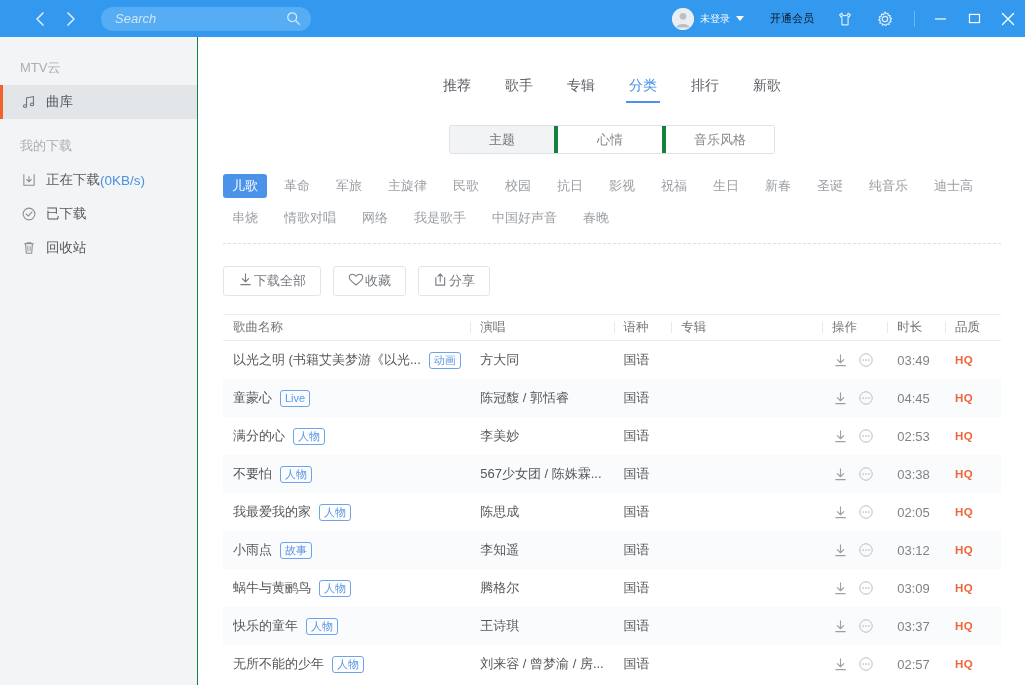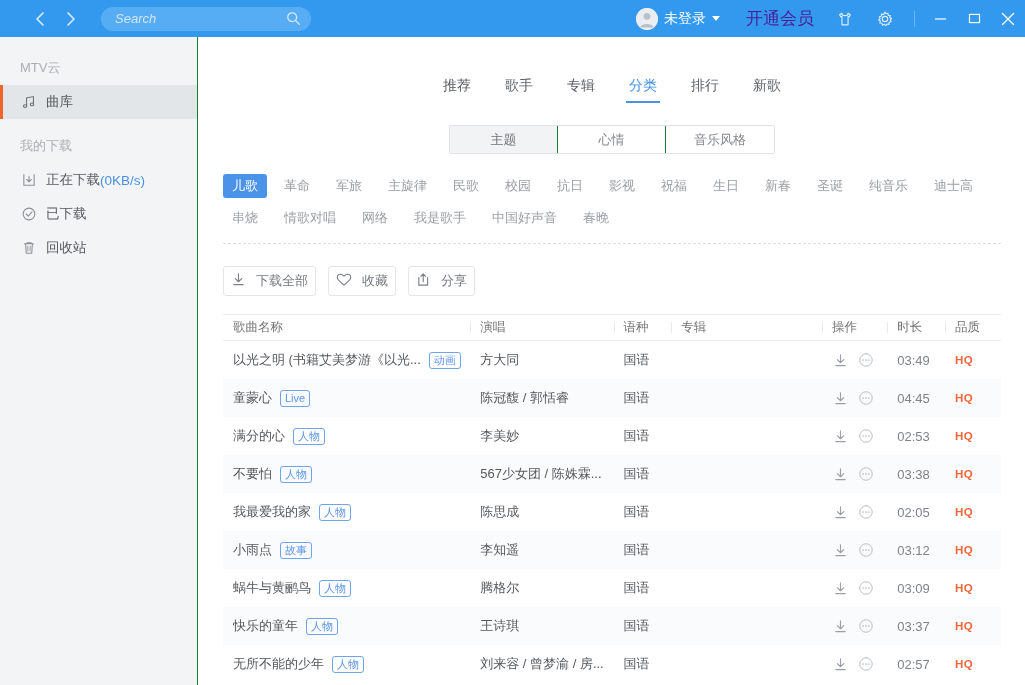--- a/index.html
+++ b/index.html
@@ -47,27 +47,27 @@
   .tb-right {
     position: absolute; right: 0; top: 0; height: 37px;
     display: flex; align-items: center;
   }
   .avatar {
     width: 22px; height: 22px; border-radius: 50%; background: #e9edf1;
     display: flex; align-items: center; justify-content: center;
     margin-right: 6px; overflow: hidden;
   }
   .user-chip { display: flex; align-items: center; cursor: pointer; }
-  .user-name { color: #fff; font-size: 14px; }
+  .user-name { color: #fff; font-size: 10px; }
   .caret-down {
     width: 0; height: 0; margin-left: 6px;
     border-left: 4px solid transparent; border-right: 4px solid transparent;
     border-top: 5px solid #fff;
   }
-  .vip-link { color: #4c1d95; font-size: 17px; margin-left: 26px; cursor: pointer; }
+  .vip-link { color: #0f172a; font-size: 11px; margin-left: 26px; cursor: pointer; }
   .tb-icon { margin-left: 22px; width: 18px; height: 18px; cursor: pointer; }
   .tb-sep { width: 1px; height: 16px; background: #6cb7f3; margin-left: 20px; }
   .wbtn {
     width: 34px; height: 37px; display: flex; align-items: center; justify-content: center;
     color: #fff; cursor: pointer;
   }
   .wbtn.first { margin-left: 8px; }
 
   
   .sidebar {
@@ -103,40 +103,40 @@
   .navtab.active::after {
     content: ""; position: absolute; left: -3px; right: -3px; bottom: 0;
     height: 2px; background: #4a93e8;
   }
 
   .seg-row { display: flex; justify-content: center; margin-top: 22px; }
   .segment { display: flex; border: 1px solid #e0e2e5; border-radius: 2px; overflow: hidden; }
   .seg {
     width: 108px; height: 27px; display: flex; align-items: center; justify-content: center;
     font-size: 13px; color: #86898d; background: #fff; cursor: pointer;
-    border-right: 1px solid #15803d;
+    border-right: 4px solid #15803d;
   }
   .seg:last-child { border-right: none; }
   .seg.active { background: #f2f3f5; color: #6d7176; }
 
   .tagbox { margin: 20px 24px 0 24px; }
   .tagrow { display: flex; flex-wrap: wrap; align-items: center; }
   .tag {
     font-size: 13px; color: #9a9ea3; cursor: pointer;
     padding: 3px 9px; margin: 0 8px 8px 0; border-radius: 3px; white-space: nowrap;
   }
   .tag.active { background: #4a93e8; color: #fff; }
   .tag-sep {
     border-bottom: 1px dashed #dcdee1; margin: 5px 24px 0 24px;
   }
 
   .btnrow { display: flex; gap: 12px; margin: 22px 0 0 24px; }
   .abtn {
-    height: 30px; padding: 0 7px; border: 1px solid #e2e4e7; border-radius: 3px;
-    background: #fff; display: flex; align-items: center; gap: 10px;
+    height: 30px; padding: 0 14px; border: 1px solid #e2e4e7; border-radius: 3px;
+    background: #fff; display: flex; align-items: center; gap: 1px;
     font-size: 13px; color: #75797e; cursor: pointer;
   }
 
   
   .tbl { margin: 18px 24px 0 24px; }
   .thead {
     display: flex; align-items: center; height: 27px;
     border-top: 1px solid #ebedee; border-bottom: 1px solid #ebedee;
     font-size: 12.5px; color: #737373;
   }

